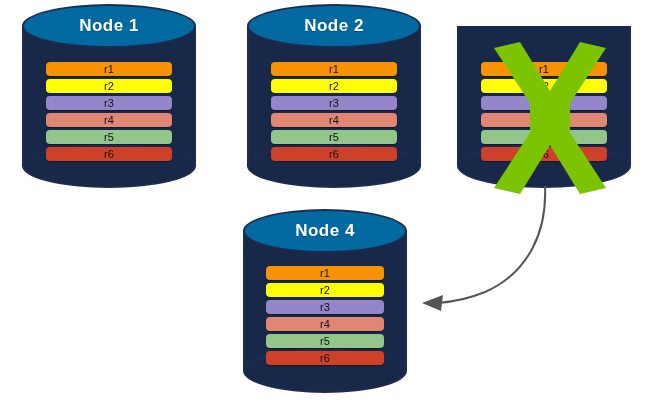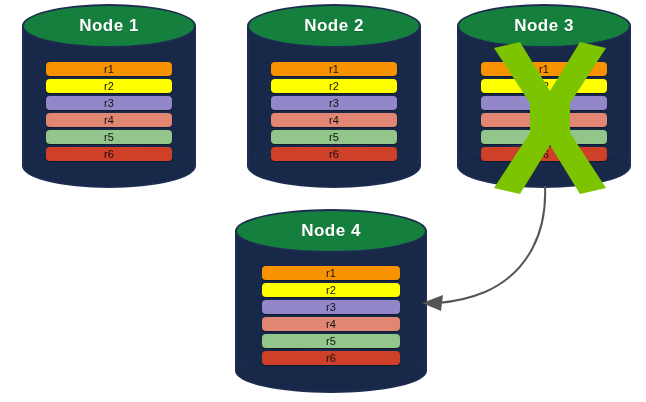--- a/index.html
+++ b/index.html
@@ -44,21 +44,21 @@
     border-radius: 50%;
     border: 2px solid #1d2c50;
     box-sizing: border-box;
   }
   .cyl-top {
     position: absolute;
     left: 0;
     top: 0;
     width: 100%;
     height: 44px;
-    background: #15803d;
+    background: #0369a1;
     border-radius: 50%;
     border: 2px solid #1d2c50;
     box-sizing: border-box;
     display: flex;
     align-items: center;
     justify-content: center;
   }
   .cyl-title {
     color: #ffffff;
     font-size: 17px;
@@ -144,44 +144,41 @@
       <div class="record" style="background:#9387c9;">r3</div>
       <div class="record" style="background:#e08672;">r4</div>
       <div class="record" style="background:#93c68a;">r5</div>
       <div class="record" style="background:#cf4028;">r6</div>
     </div>
   </div>
 
   <div class="node" style="left:457px; top:4px; width:174px; height:184px;">
     <div class="cyl-body"></div>
     <div class="cyl-bottom"></div>
-    <div class="cyl-top">
-      <span class="cyl-title">Node 3</span>
-    </div>
     <div class="records" style="top:58px;">
       <div class="record" style="background:#f99200;">r1</div>
       <div class="record" style="background:#ffff00;">r2</div>
       <div class="record" style="background:#9387c9;">r3</div>
       <div class="record" style="background:#e08672;">r4</div>
       <div class="record" style="background:#93c68a;">r5</div>
       <div class="record" style="background:#cf4028;">r6</div>
     </div>
   </div>
 
   <svg class="x-mark" style="left:486px; top:42px;" width="128" height="152" viewBox="0 0 128 152">
     <g fill="#7dc400">
       <polygon points="8,6 34,0 72,62 64,92"></polygon>
       <polygon points="120,6 94,0 56,62 64,92"></polygon>
       <polygon points="8,146 34,152 72,90 64,60"></polygon>
       <polygon points="120,146 94,152 56,90 64,60"></polygon>
       <polygon points="44,56 84,56 84,96 44,96"></polygon>
     </g>
   </svg>
 
-  <div class="node" style="left:235px; top:209px; width:192px; height:184px;text-align:center;">
+  <div class="node" style="left:243px; top:209px; width:164px; height:184px;text-align:center;">
     <div class="cyl-body"></div>
     <div class="cyl-bottom"></div>
     <div class="cyl-top">
       <span class="cyl-title">Node 4</span>
     </div>
     <div class="records" style="top:57px;">
       <div class="record" style="background:#f99200;">r1</div>
       <div class="record" style="background:#ffff00;">r2</div>
       <div class="record" style="background:#9387c9;">r3</div>
       <div class="record" style="background:#e08672;">r4</div>

